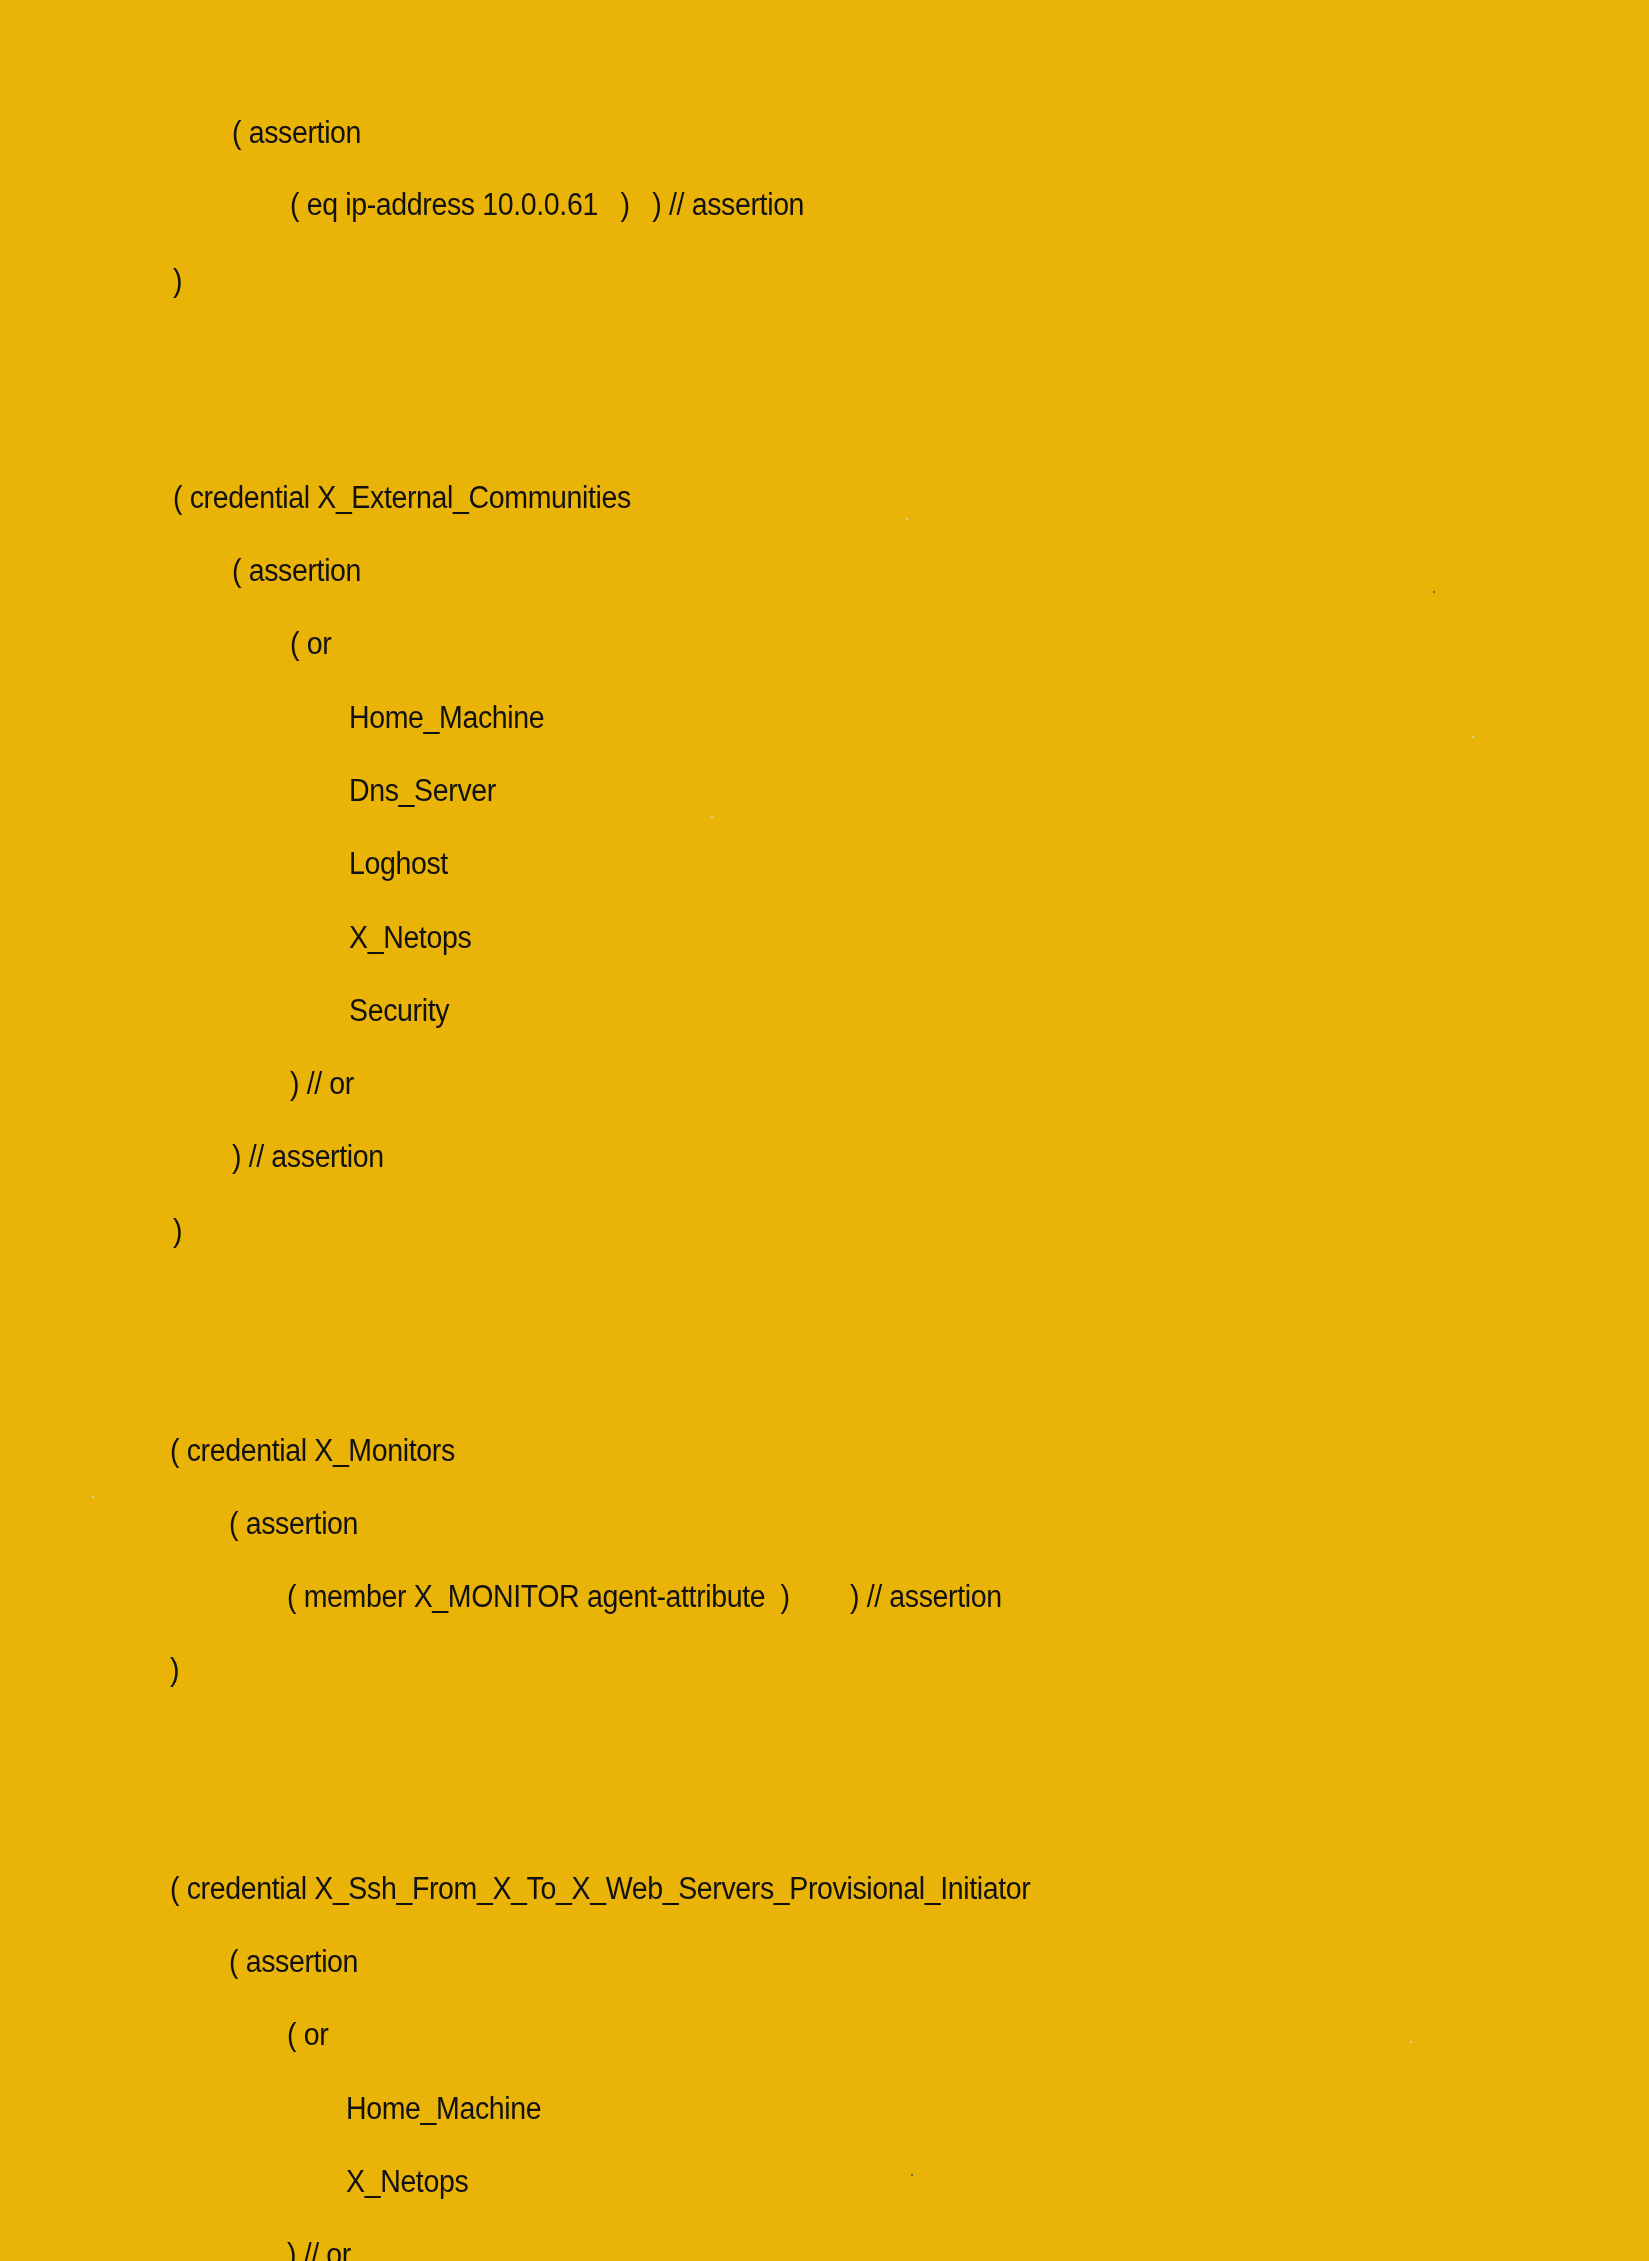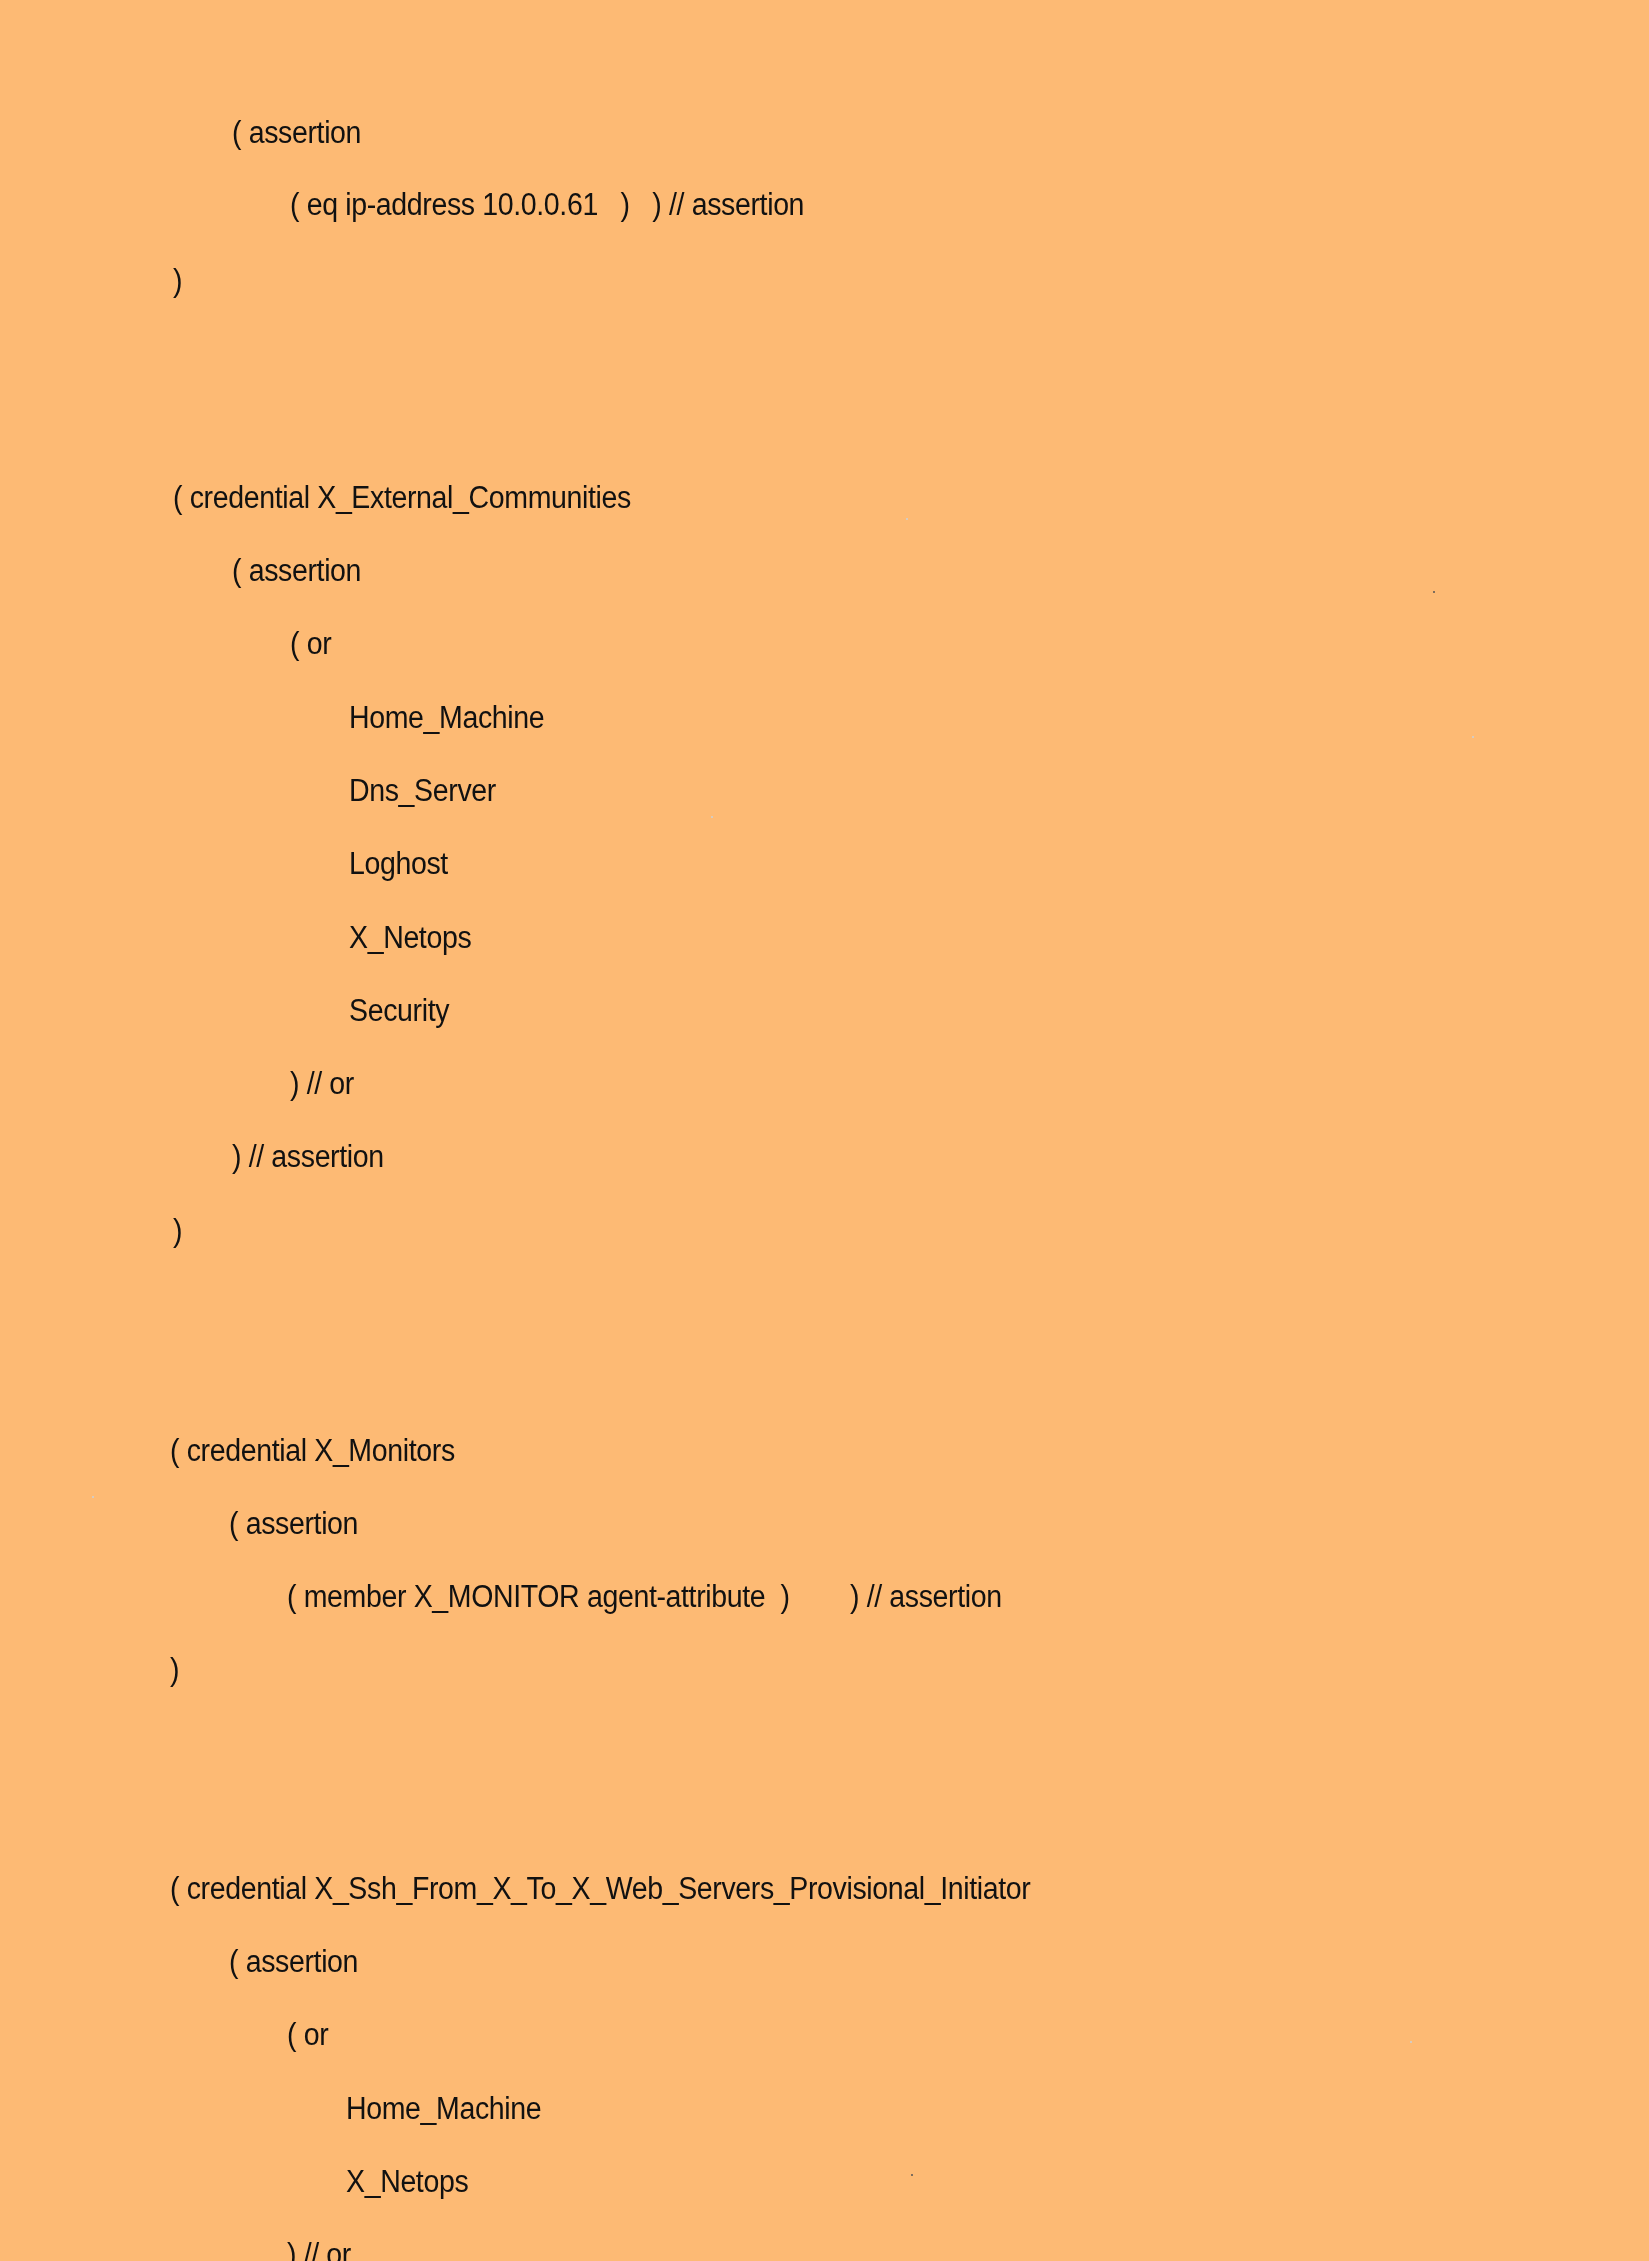--- a/index.html
+++ b/index.html
@@ -14,21 +14,21 @@
       overflow: hidden;
       font-family: "Liberation Sans", sans-serif;
       color: #111111;
     }
     .page {
       position: absolute;
       left: 0;
       top: 0;
       width: 1650px;
       height: 2261px;
-      background: #fdba74;
+      background: #eab308;
     }
     .line {
       position: absolute;
       font-size: 31px;
       line-height: 37px;
       white-space: pre;
       letter-spacing: -0.4px;
       transform: scaleX(0.92);
       transform-origin: left center;
     }

